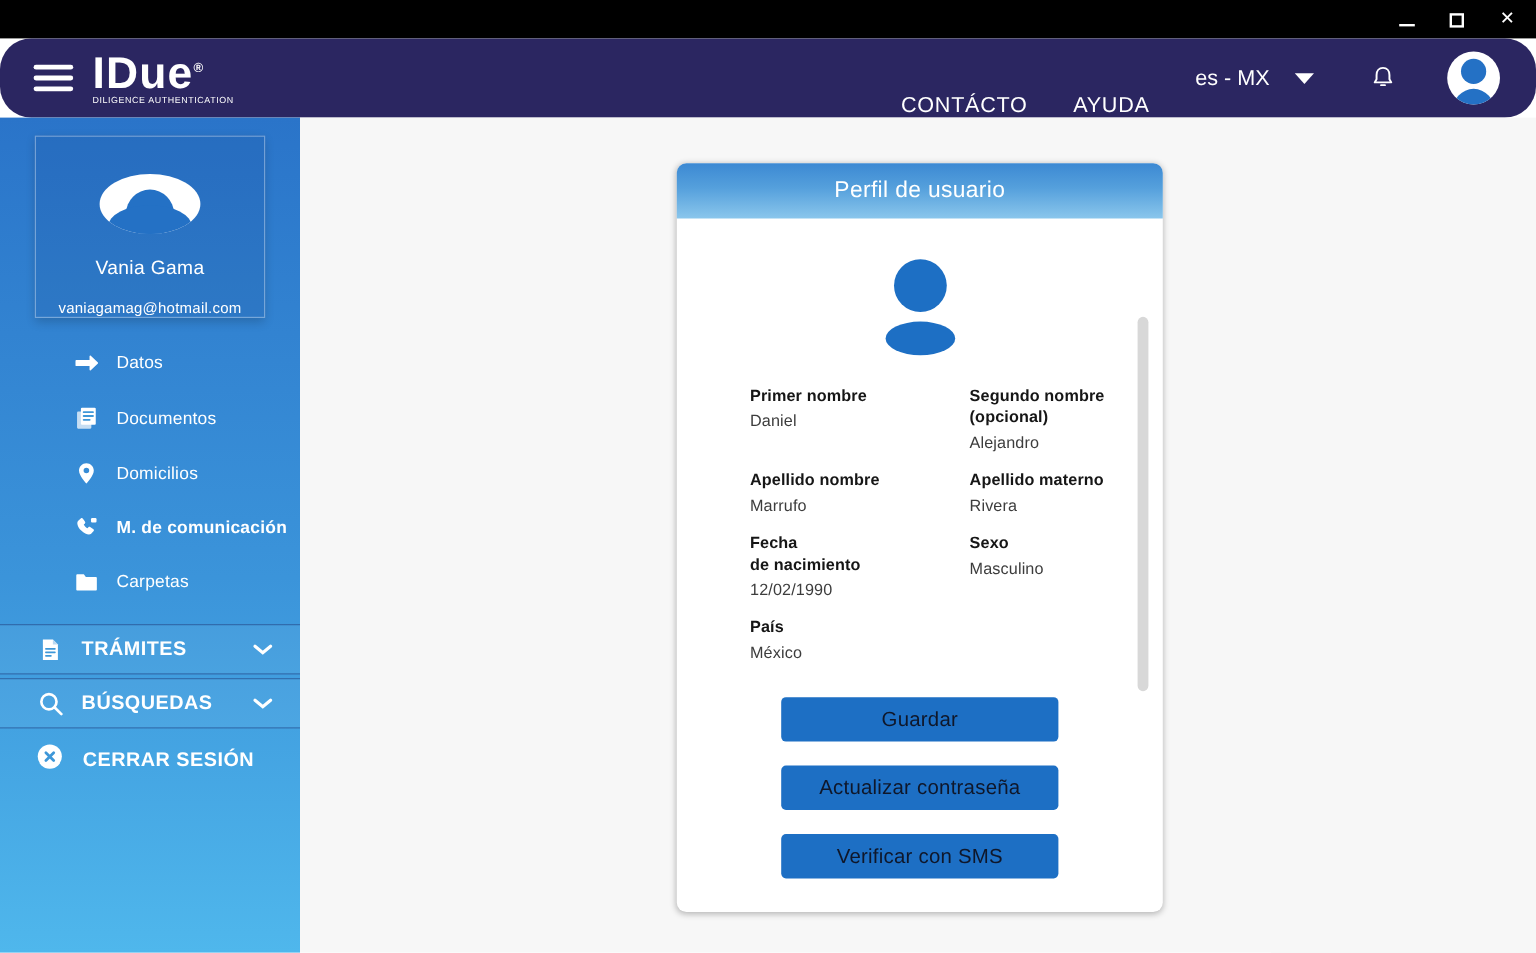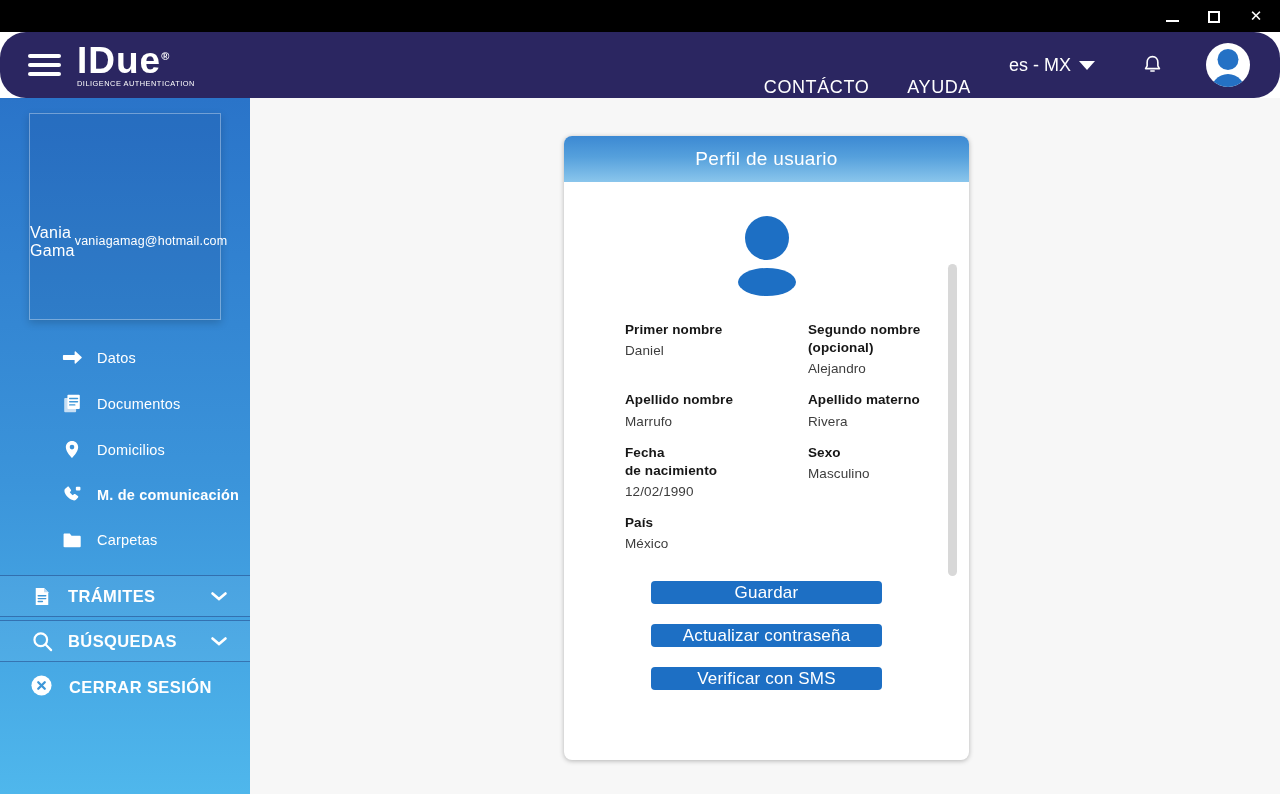--- a/index.html
+++ b/index.html
@@ -17,34 +17,34 @@
   
   .header { height:66px; background:#2b2661; display:flex; align-items:center; padding:0 30px 0 28px; color:#fff;border-radius:26px; }
   .menu-btn { display:flex; flex-direction:column; gap:5px; cursor:pointer; }
   .menu-btn span { width:33px; height:4px; background:#fff; border-radius:2px; }
   .logo { margin-left:16px; line-height:1; }
   .logo-title { font-size:37px; font-weight:bold; letter-spacing:1px; }
   .logo-title sup { font-size:11px; vertical-align:super; }
   .logo-sub { font-size:7.4px; letter-spacing:0.5px; margin-top:1px; }
   .header-right { margin-left:auto; display:flex; align-items:center; gap:38px; }
   .nav-link { font-size:18px; letter-spacing:0.6px; font-weight:500; cursor:pointer;margin-top:44px; }
-  .lang { display:flex; align-items:center; gap:8px; font-size:18px; cursor:pointer; }
+  .lang { display:flex; align-items:center; gap:21px; font-size:18px; cursor:pointer; }
   .caret-down { width:0; height:0; border-left:8px solid transparent; border-right:8px solid transparent; border-top:9px solid #fff; }
   .bell { margin-left:8px; cursor:pointer; display:flex; }
   .hdr-avatar { width:44px; height:44px; border-radius:50%; background:#fff; position:relative; overflow:hidden; margin-left:4px; cursor:pointer; }
   .hdr-avatar .head { position:absolute; top:6px; left:50%; transform:translateX(-50%); width:21px; height:21px; border-radius:50%; background:#2471c5; }
   .hdr-avatar .body { position:absolute; bottom:-7px; left:50%; transform:translateX(-50%); width:36px; height:20px; border-radius:50% 50% 0 0 / 100% 100% 0 0; background:#2471c5; }
 
   
   .app { display:flex; height:696px; }
 
   
   .sidebar { width:250px; flex:0 0 250px; background:linear-gradient(180deg,#2a74c9 0%,#3b94da 55%,#4fb7ec 100%); color:#fff; }
-  .profile-card { width:192px; height:207px; margin:15px auto 0; background:rgba(10,40,110,0.10); border:1px solid rgba(255,255,255,0.35);
-    box-shadow:0 3px 8px rgba(0,0,0,0.18); display:flex; flex-direction:row; align-items:center; padding-top:31px; }
+  .profile-card { width:192px; height:152px; margin:15px auto 0; background:rgba(10,40,110,0.10); border:1px solid rgba(255,255,255,0.35);
+    box-shadow:0 3px 8px rgba(0,0,0,0.18); display:flex; flex-direction:column; align-items:center; padding-top:31px; }
   .pc-avatar { width:84px; height:84px; border-radius:50%; background:#fff; position:relative; overflow:hidden; }
   .pc-avatar .head { position:absolute; top:13px; left:50%; transform:translateX(-50%); width:40px; height:40px; border-radius:50%; background:#2471c5; }
   .pc-avatar .body { position:absolute; bottom:-12px; left:50%; transform:translateX(-50%); width:70px; height:36px; border-radius:50%; background:#2471c5; }
   .pc-name { margin-top:20px; font-size:16px; letter-spacing:0.3px; }
   .pc-email { margin-top:17px; font-size:12.5px; letter-spacing:0.2px; }
 
   .nav-row { height:42px; display:flex; align-items:center; padding:0 22px 0 30px;
     background:rgba(255,255,255,0.05); border-top:1px solid rgba(22,48,116,0.45); border-bottom:1px solid rgba(22,48,116,0.45); cursor:pointer; }
   .nav-row.first { margin-top:48px; }
   .nav-row .ic { width:24px; display:flex; justify-content:center; }
@@ -71,21 +71,21 @@
   .card-body { position:relative; height:578px; padding-top:34px; }
   .card-avatar { display:flex; flex-direction:column; align-items:center; }
   .card-avatar .head { width:44px; height:44px; border-radius:50%; background:#1d6fc4; }
   .card-avatar .body { width:58px; height:28px; margin-top:8px; border-radius:50%; background:#1d6fc4; }
 
   .form-grid { margin:25px 0 0 61px; display:grid; grid-template-columns:183px 165px; row-gap:15px; }
   .field-label { font-size:13.5px; font-weight:bold; color:#161616; line-height:1.35; white-space:pre-line; letter-spacing:0.1px; }
   .field-value { font-size:13.5px; color:#3d3d3d; margin-top:4px; letter-spacing:0.1px; }
 
   .btn-col { margin-top:30px; display:flex; flex-direction:column; align-items:center; gap:20px; }
-  .btn { width:231px; height:23px; background:#1d6fc4; color:#ffffff; font-size:17px; font-family:"Liberation Sans",sans-serif;
+  .btn { width:231px; height:37px; background:#1d6fc4; color:#0f172a; font-size:17px; font-family:"Liberation Sans",sans-serif;
     border:none; border-radius:4px; cursor:pointer; letter-spacing:0.2px; }
   .scroll-thumb { position:absolute; right:12px; top:82px; width:9px; height:312px; background:#d8d8d8; border-radius:5px; cursor:pointer; }
 </style>
 </head>
 <body>
 
 <div class="titlebar">
   <div class="tb-controls">
     <span class="tb-btn">
         <span class="bar"></span>

